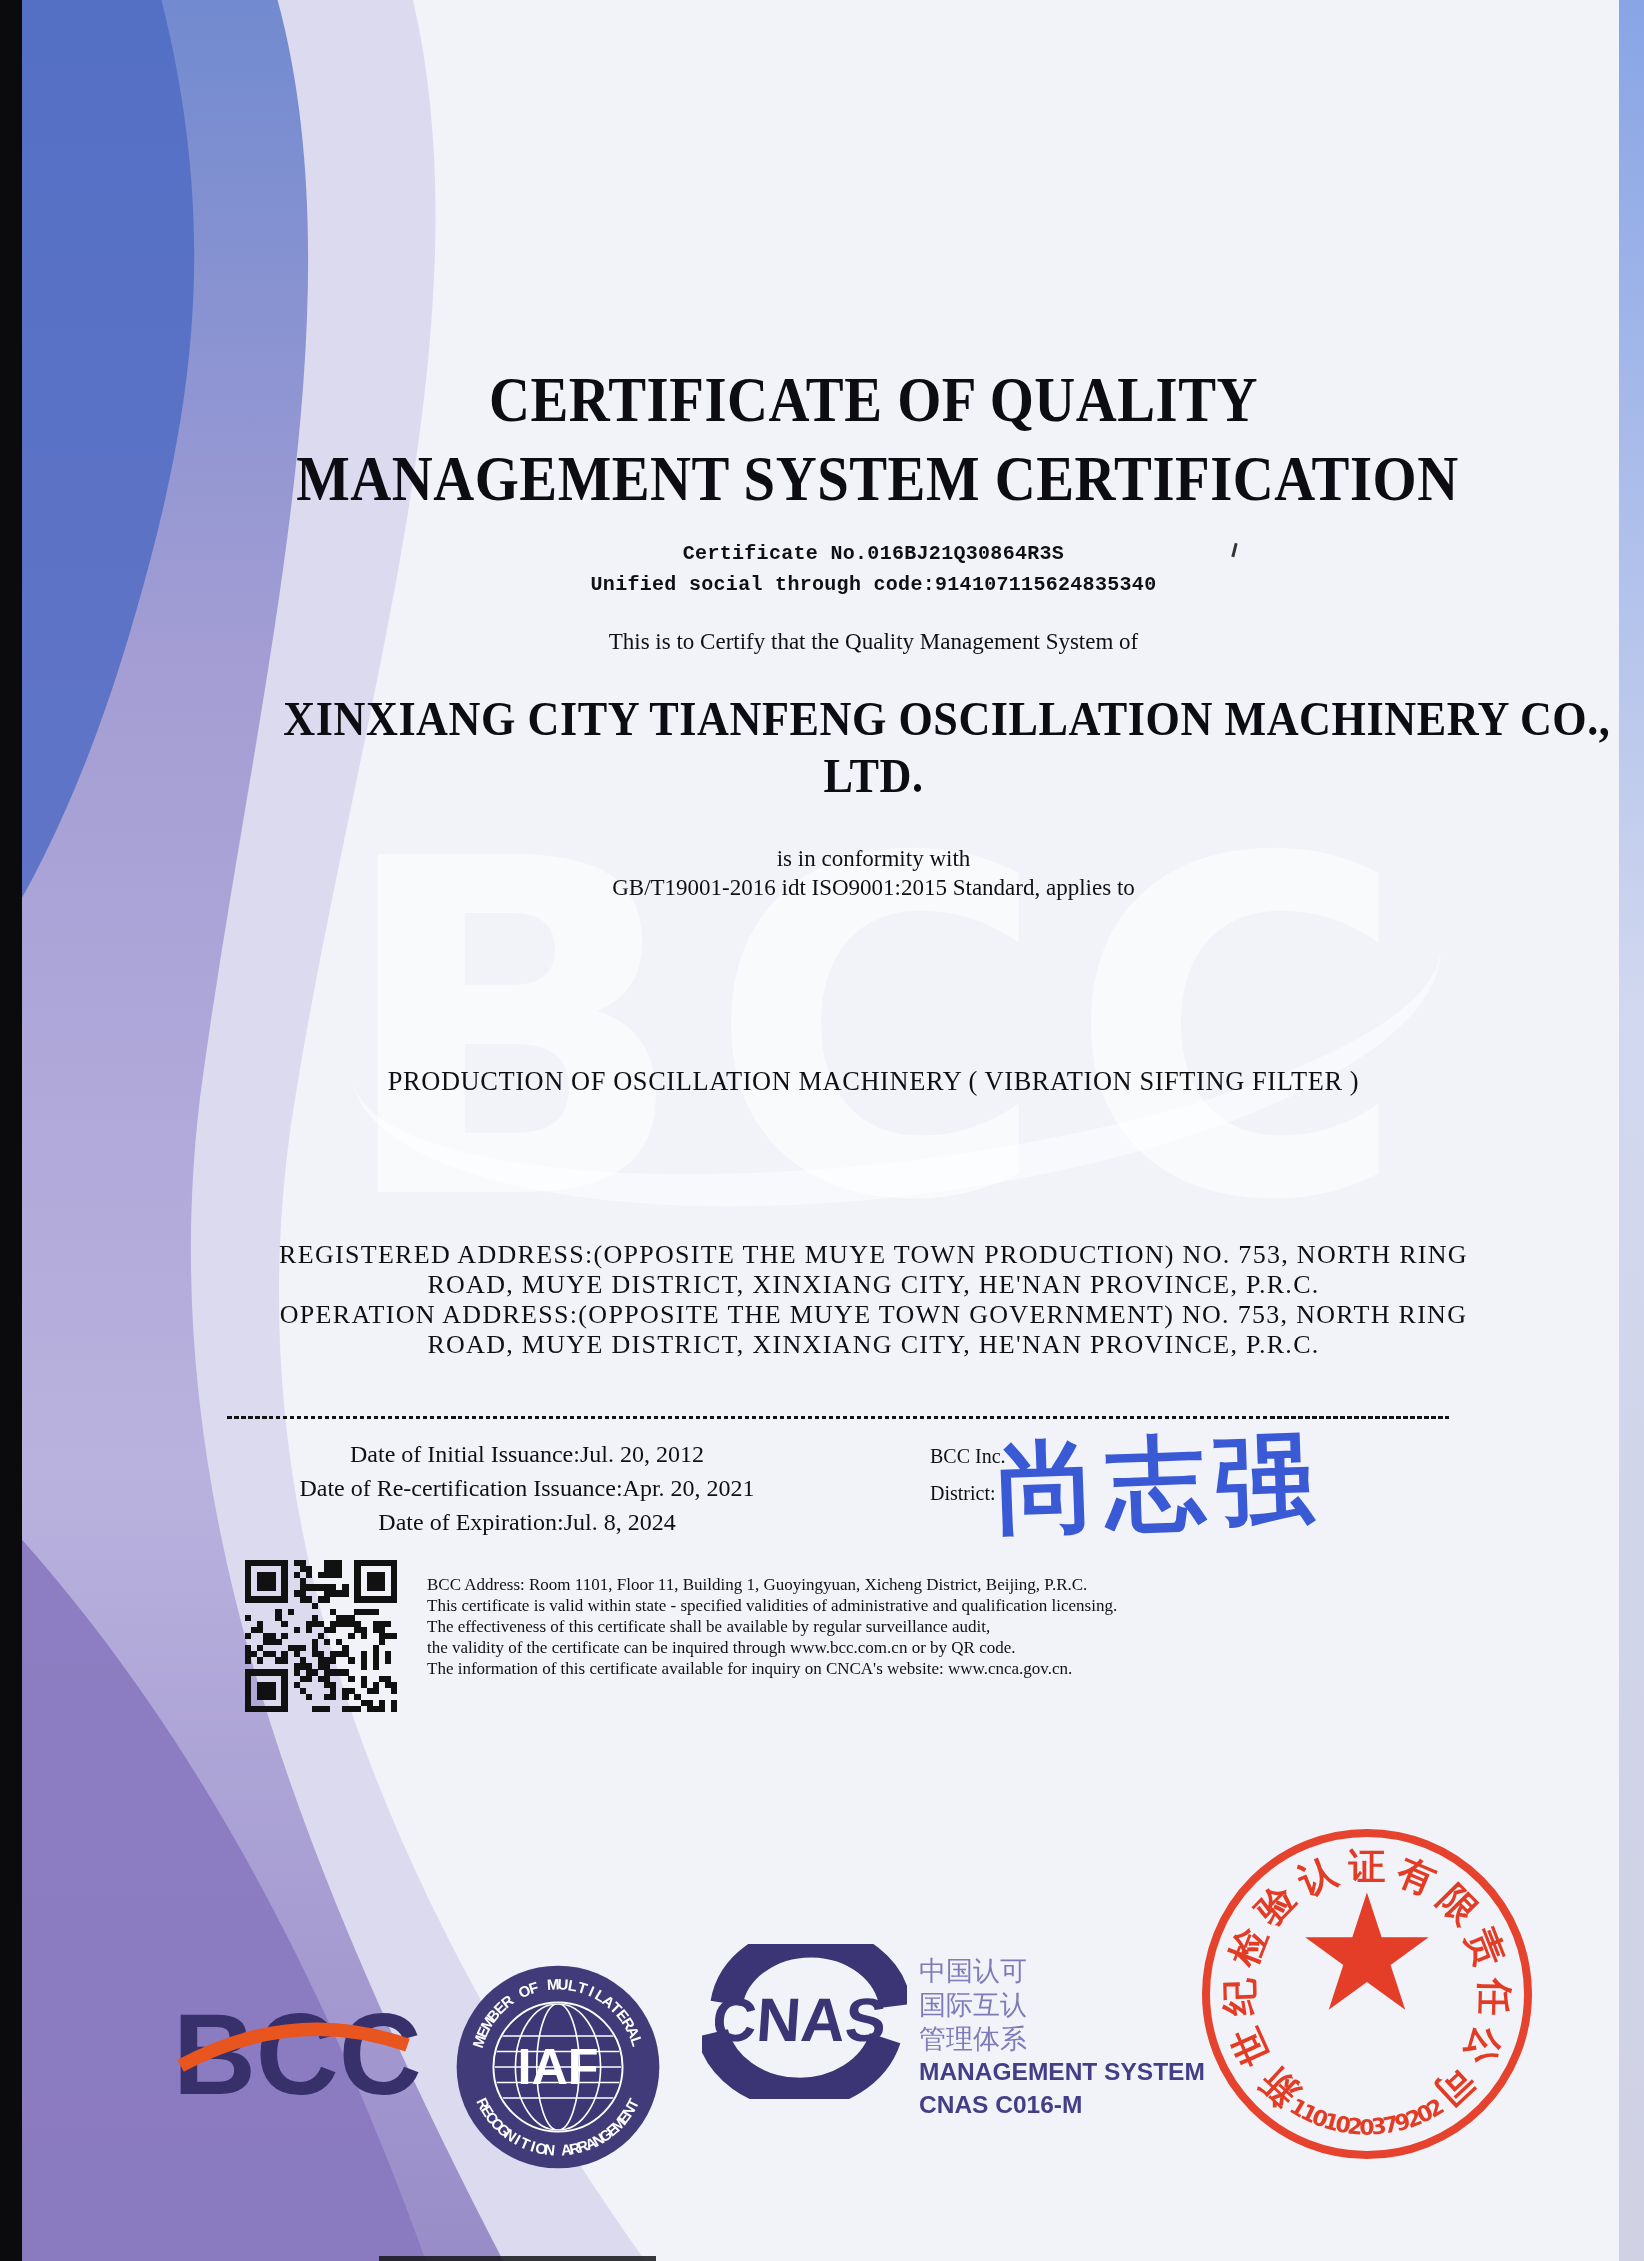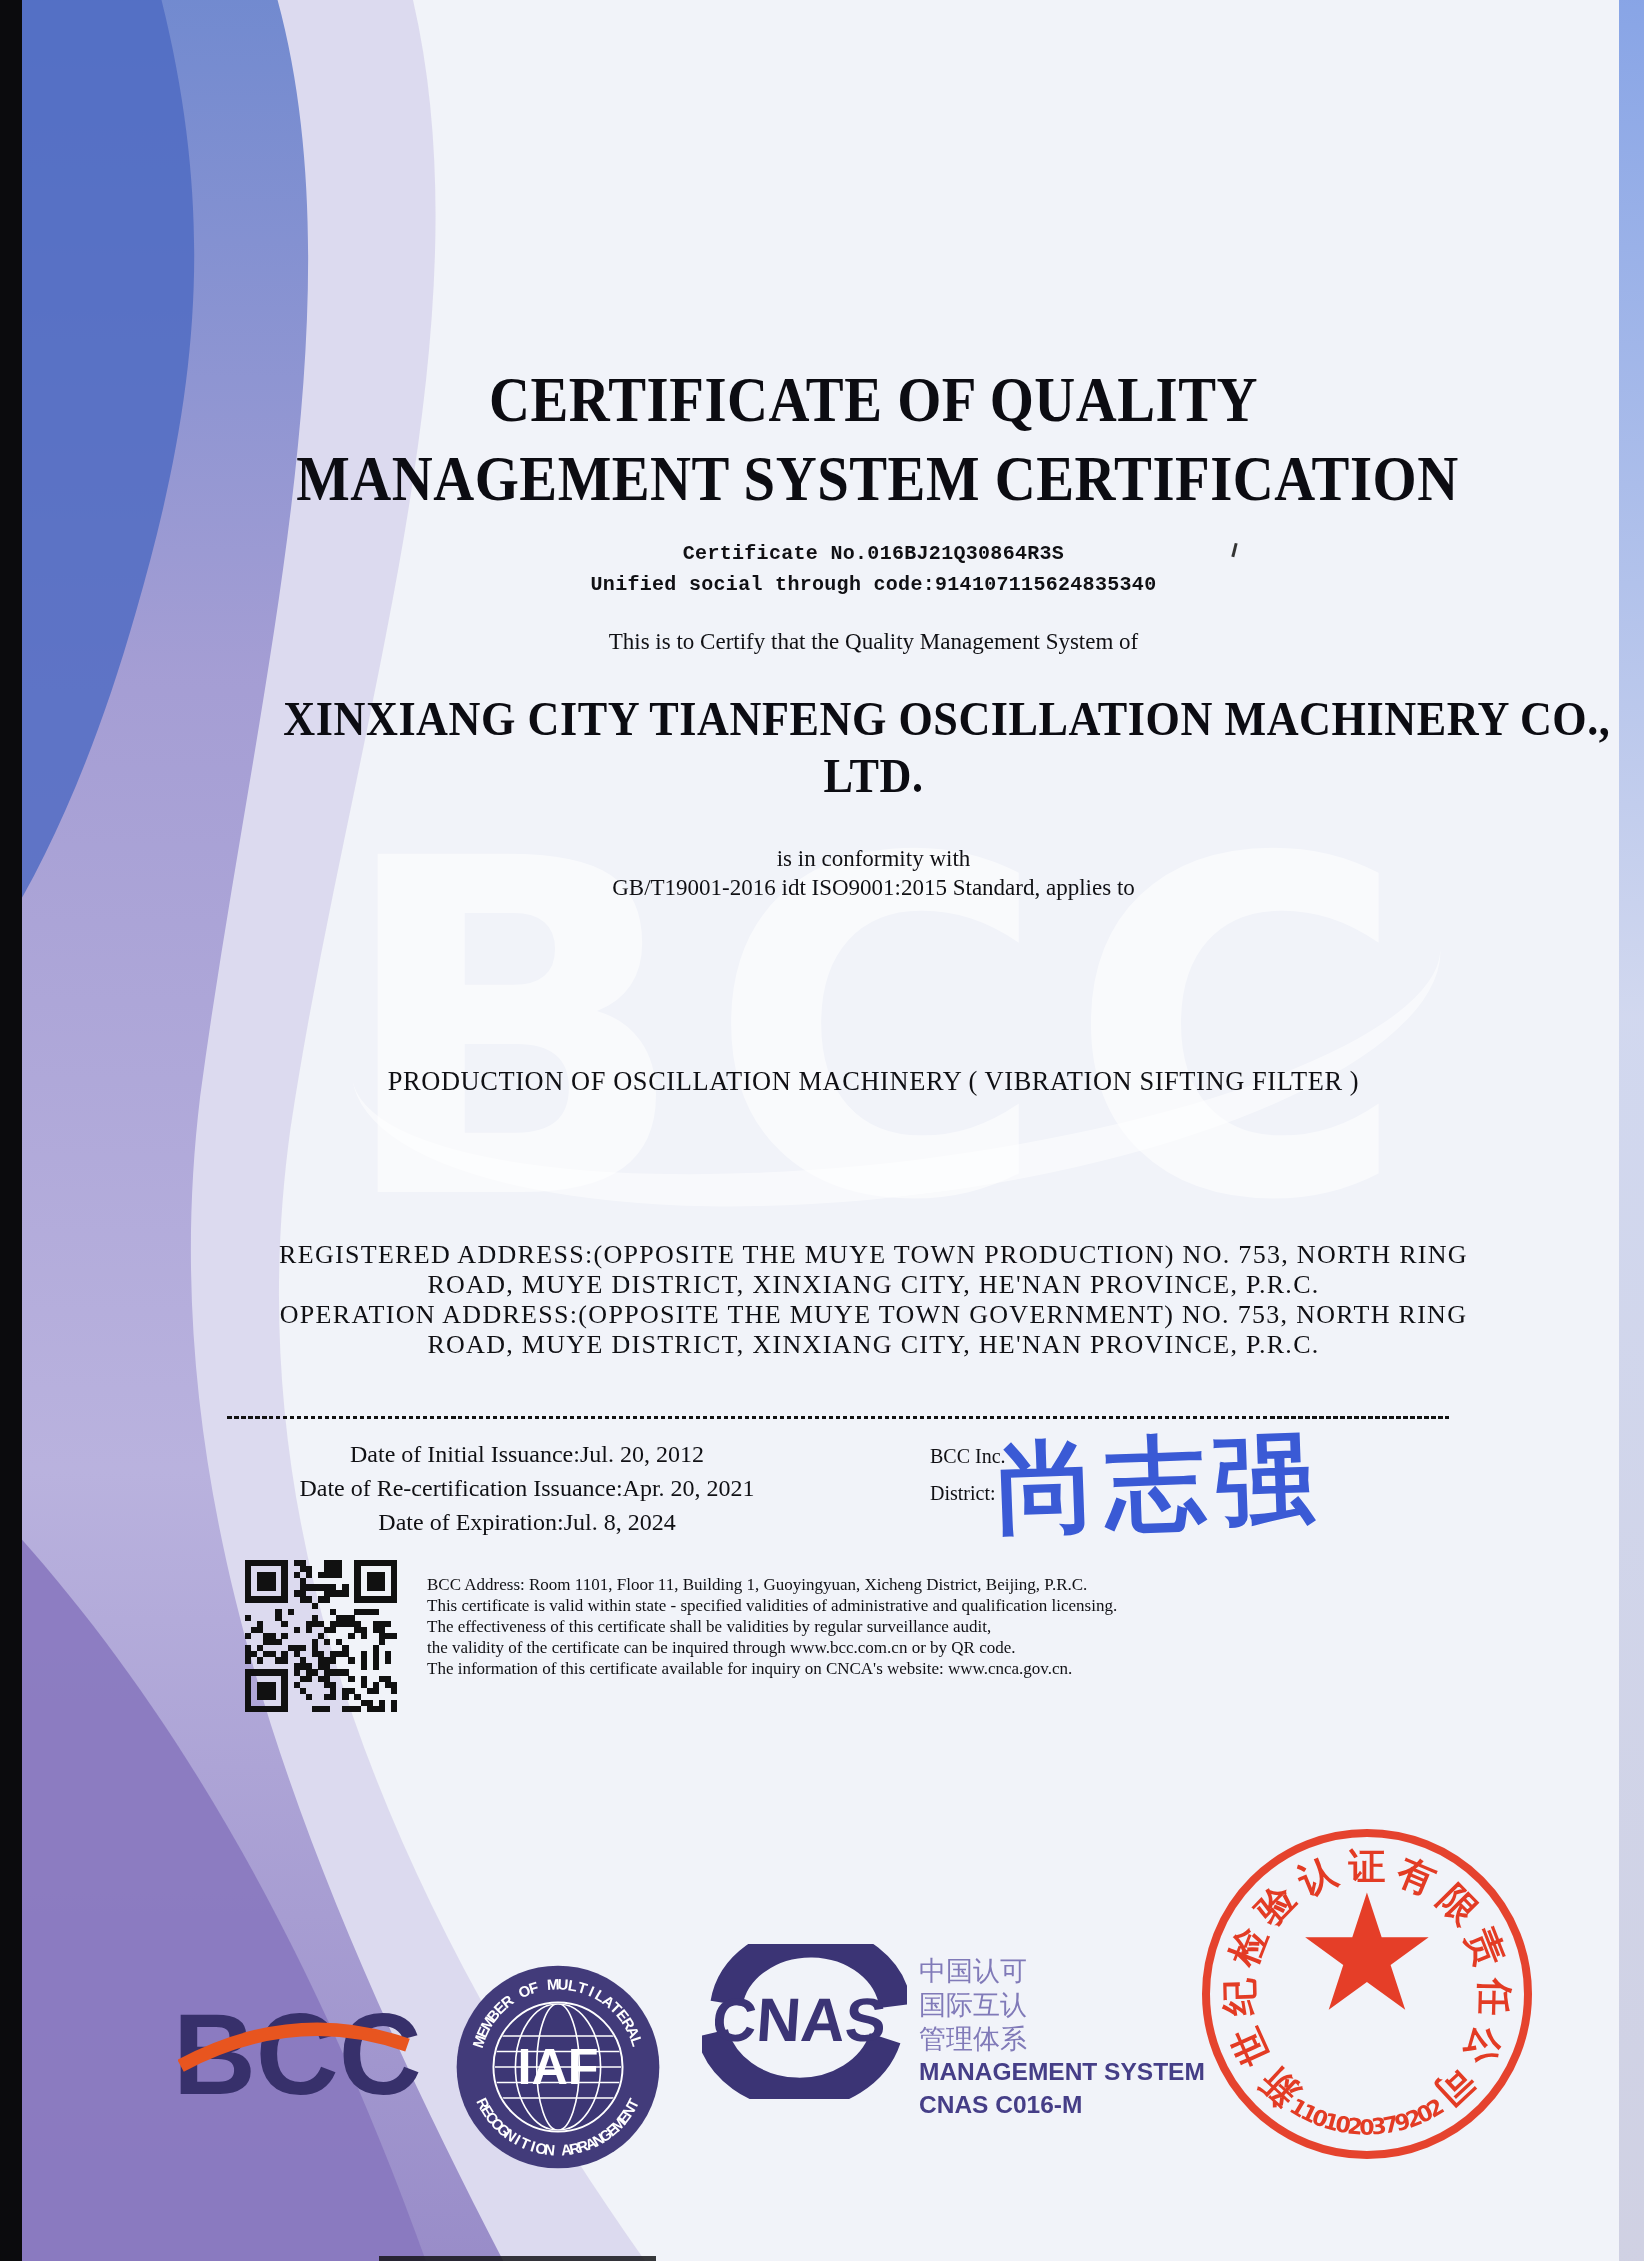--- a/index.html
+++ b/index.html
@@ -382,21 +382,21 @@
       <rect x="18.88" y="226.56" width="9.74" height="9.74" fill="#111"></rect>
       <rect x="28.32" y="226.56" width="9.74" height="9.74" fill="#111"></rect>
       <rect x="37.76" y="226.56" width="9.74" height="9.74" fill="#111"></rect>
       <rect x="47.199999999999996" y="226.56" width="9.74" height="9.74" fill="#111"></rect>
       <rect x="56.64" y="226.56" width="9.74" height="9.74" fill="#111"></rect>
     </svg>
 
   <div class="abs fineprint" style="left:427px;top:1574px">
     <div>BCC Address: Room 1101, Floor 11, Building 1, Guoyingyuan, Xicheng District, Beijing, P.R.C.</div>
     <div>This certificate is valid within state - specified validities of administrative and qualification licensing.</div>
-    <div>The effectiveness of this certificate shall be validities by regular surveillance audit,</div>
+    <div>The effectiveness of this certificate shall be available by regular surveillance audit,</div>
     <div>the validity of the certificate can be inquired through www.bcc.com.cn or by QR code.</div>
     <div>The information of this certificate available for inquiry on CNCA's website: www.cnca.gov.cn.</div>
   </div>
 
   <svg class="abs" style="left:178px;top:1983px" width="245" height="152" viewBox="0 0 380 235">
     <text x="185" y="172" text-anchor="middle" font-size="178" font-weight="bold" fill="#37306b" transform="scale(1,1)">BCC</text>
     <path d="M4,128 Q180,34 356,96" stroke="#e8551f" stroke-width="21" fill="none"></path>
   </svg>
 
   <div class="abs" id="iaf" style="left:456px;top:1965px;width:204px;height:204px">

